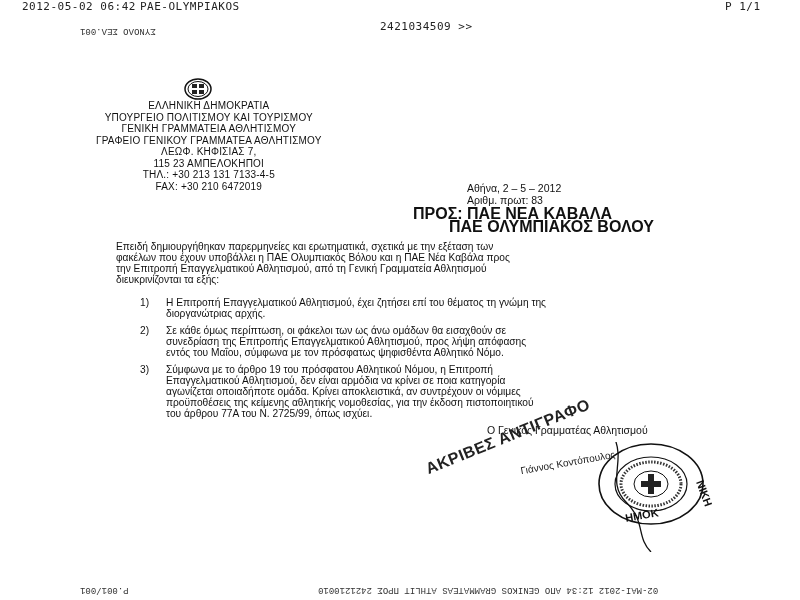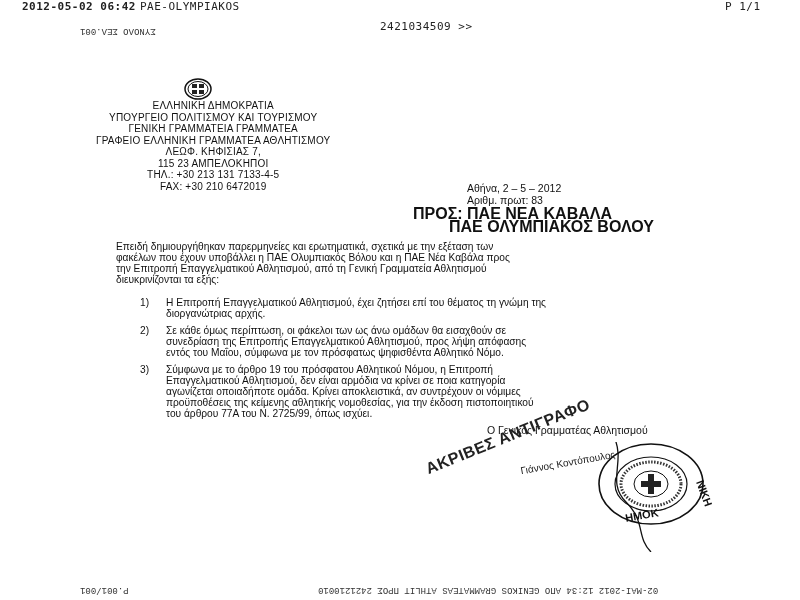--- a/index.html
+++ b/index.html
@@ -23,43 +23,43 @@
     .item .num { position:absolute; left:0; top:0; }
     .item .txt { position:absolute; left:26px; top:0; white-space:pre-line; }
     .signature { left:487px; top:425px; font-size:10.5px; }
     .stamp-text { left:430px; top:460px; font-weight:bold; font-size:16px; color:#222; transform: rotate(-22deg); transform-origin:left bottom; letter-spacing:0.5px; }
     .seal { left:596px; top:442px; width:150px; height:110px; }
     .signer { left:520px; top:457px; font-size:10px; transform: rotate(-10deg); color:#222; }
   </style>
 </head>
 <body>
 
-<div class="abs faxhdr" style="left:22px; top:0px;font-weight:bold;">2012-05-02 06:42</div>
+<div class="abs faxhdr" style="left:22px; top:0px;">2012-05-02 06:42</div>
 <div class="abs faxhdr" style="left:140px; top:0px;">PAE-OLYMPIAKOS</div>
 <div class="abs faxhdr" style="left:380px; top:0px;margin-top:20px;">2421034509 &gt;&gt;</div>
 <div class="abs faxhdr" style="left:693px; top:0px;margin-left:32px;">P 1/1</div>
 
 <div class="abs faxfoot flip" style="left:80px; top:26px; font-size:9px;">ΣΥΝΟΛΟ ΣΕΛ.001</div>
 
 <div class="abs emblem">
   <svg width="30" height="22" viewBox="0 0 30 22">
     <ellipse cx="15" cy="11" rx="13" ry="10" fill="none" stroke="#111" stroke-width="1.5"></ellipse>
     <ellipse cx="15" cy="11" rx="10" ry="7.5" fill="none" stroke="#111" stroke-width="1"></ellipse>
     <rect x="9" y="6" width="5" height="4" fill="#222"></rect>
     <rect x="16" y="6" width="5" height="4" fill="#222"></rect>
     <rect x="9" y="12" width="5" height="4" fill="#222"></rect>
     <rect x="16" y="12" width="5" height="4" fill="#222"></rect>
   </svg>
 </div>
 
 <div class="abs letterhead">
   <div>ΕΛΛΗΝΙΚΗ ΔΗΜΟΚΡΑΤΙΑ</div>
   <div>ΥΠΟΥΡΓΕΙΟ ΠΟΛΙΤΙΣΜΟΥ ΚΑΙ ΤΟΥΡΙΣΜΟΥ</div>
-  <div>ΓΕΝΙΚΗ ΓΡΑΜΜΑΤΕΙΑ ΓΡΑΜΜΑΤΕΑ</div>
-  <div>ΓΡΑΦΕΙΟ ΕΛΛΗΝΙΚΗ ΓΡΑΜΜΑΤΕΑ ΑΘΛΗΤΙΣΜΟΥ</div>
+  <div>ΓΕΝΙΚΗ ΓΡΑΜΜΑΤΕΙΑ ΑΘΛΗΤΙΣΜΟΥ</div>
+  <div>ΓΡΑΦΕΙΟ ΓΕΝΙΚΟΥ ΓΡΑΜΜΑΤΕΑ ΑΘΛΗΤΙΣΜΟΥ</div>
   <div style="padding-left:0;">ΛΕΩΦ. ΚΗΦΙΣΙΑΣ  7,</div>
   <div>115 23 ΑΜΠΕΛΟΚΗΠΟΙ</div>
   <div>ΤΗΛ.: +30 213 131 7133-4-5</div>
   <div>FAX:  +30 210 6472019</div>
 </div>
 
 <div class="abs dateblock">
   <div>Αθήνα, 2 – 5 – 2012</div>
   <div>Αριθμ. πρωτ: 83</div>
 </div>

